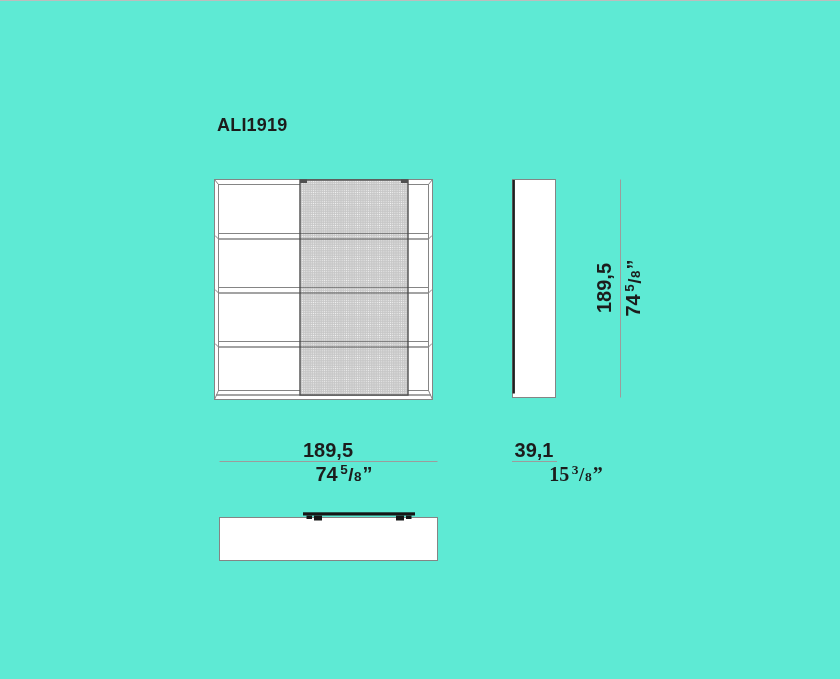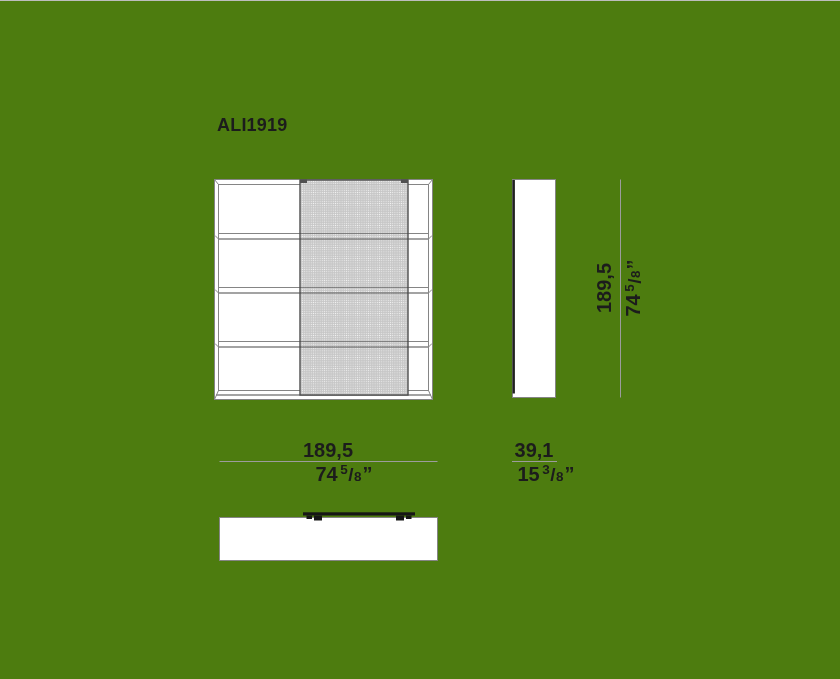--- a/index.html
+++ b/index.html
@@ -4,21 +4,21 @@
 <style>
   html, body {
     margin: 0;
     padding: 0;
     background: #ffffff;
   }
   #page {
     position: relative;
     width: 840px;
     height: 679px;
-    background: #4d7c0f;
+    background: #5eead4;
     overflow: hidden;
     font-family: "Liberation Sans", sans-serif;
     color: #1c1c1c;
   }
   #top-rule {
     position: absolute;
     left: 0; top: 0;
     width: 840px; height: 1px;
     background: #bdbdbd;
   }
@@ -155,21 +155,21 @@
       <line x1="620.5" y1="179.5" x2="620.5" y2="397.5"></line>
     </g>
   </svg>
 
   <div class="dim" style="left:328px; top:440px;">189,5</div>
   <div class="dim" style="left:344px; top:463px;">
     <span>74</span><span class="fr-n">5</span><span class="fr-sep">/</span><span class="fr-d">8</span><span class="fr-u">”</span>
   </div>
 
   <div class="dim" style="left:534px; top:440px;">39,1</div>
-  <div class="dim" style="left:546px; top:463px;">
+  <div class="dim" style="left:576px; top:463px;font-family:Liberation Serif, serif;">
     <span>15</span><span class="fr-n">3</span><span class="fr-sep">/</span><span class="fr-d">8</span><span class="fr-u">”</span>
   </div>
 
   <div id="height-dim-block">
     <div class="row">189,5</div>
     <div class="row">
       <span>74</span><span class="fr-n">5</span><span class="fr-sep">/</span><span class="fr-d">8</span><span class="fr-u">”</span>
     </div>
   </div>
 

